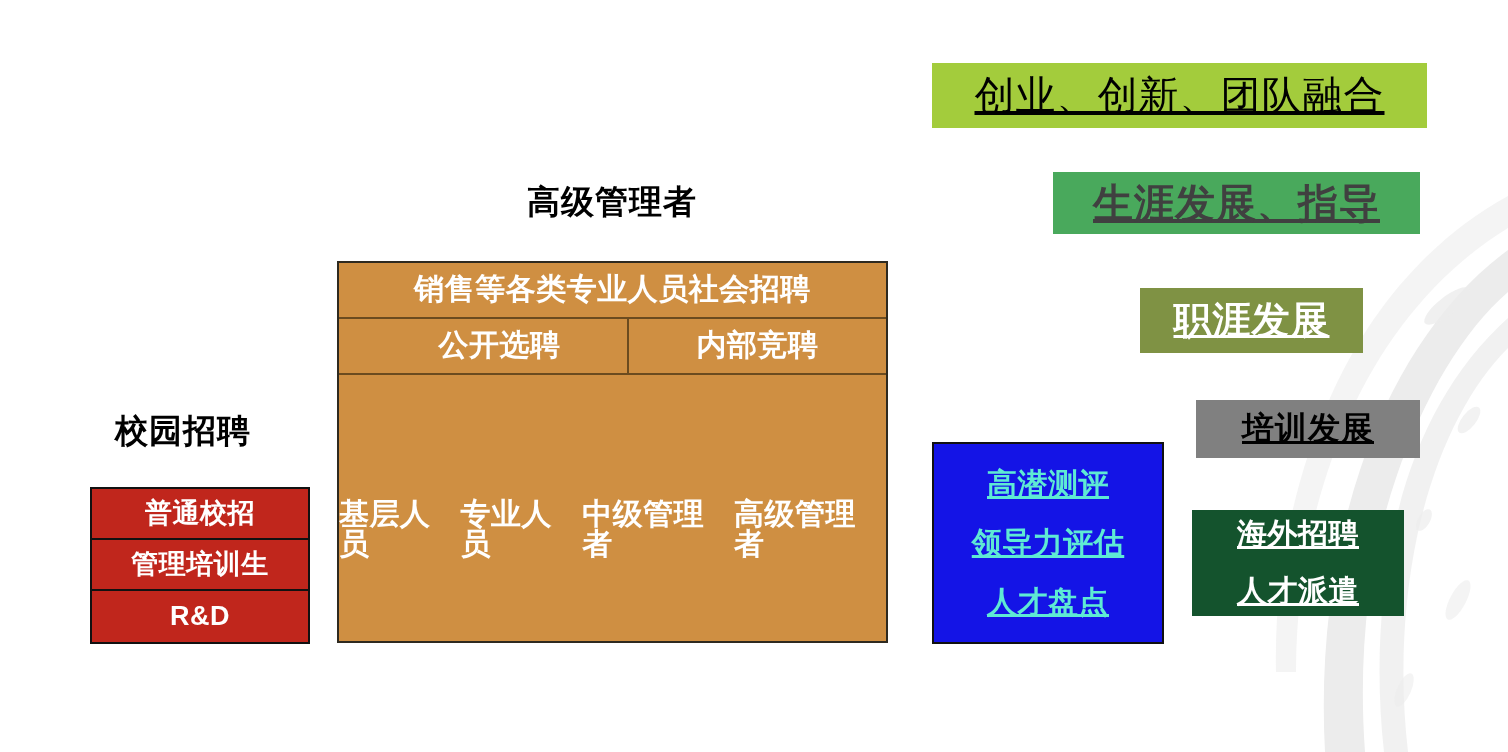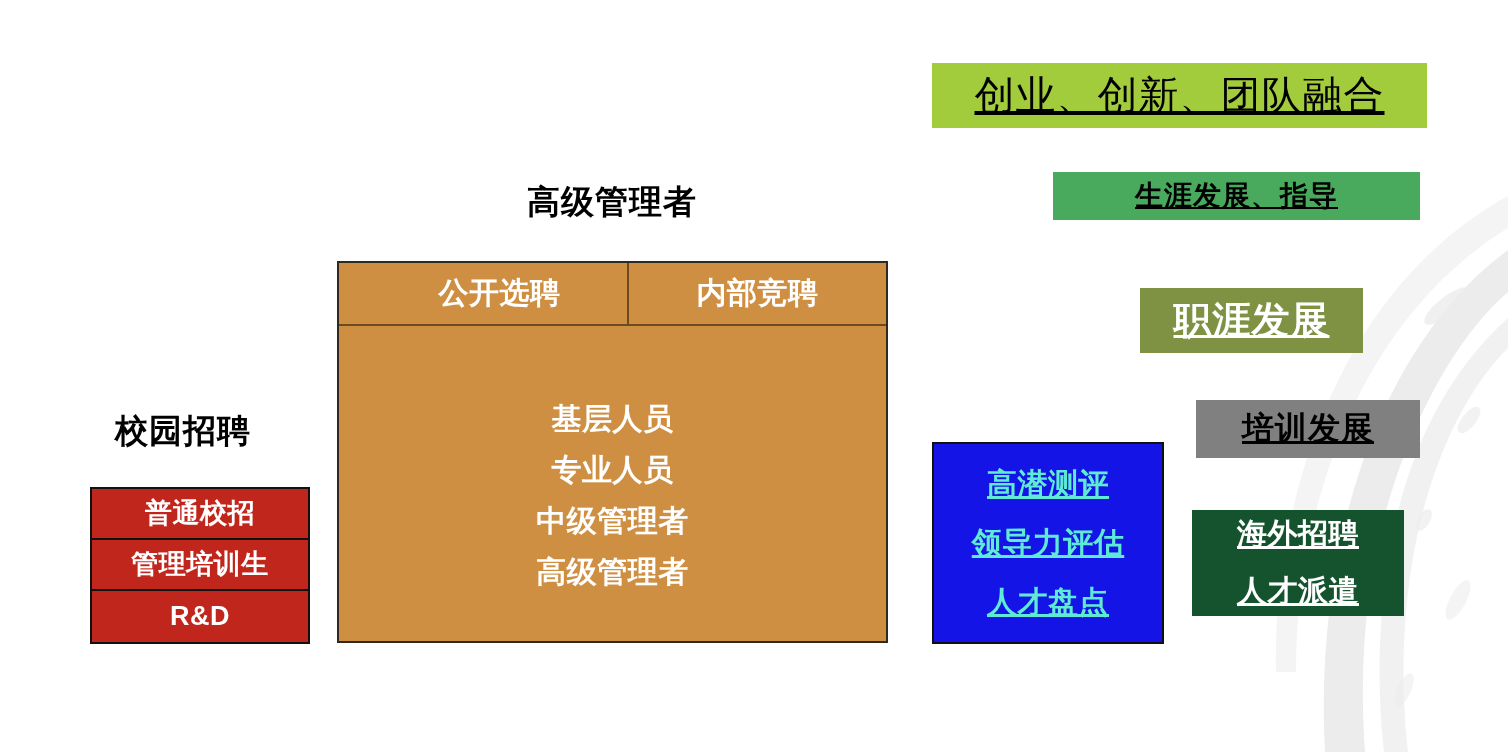--- a/index.html
+++ b/index.html
@@ -99,21 +99,21 @@
     width: 100%;
     display: flex;
     color: #ffffff;
     border-bottom: 2px solid #6b4b1f;
   }
   .orange-row.r1 { height: 63px; }
   .orange-row.r2 { height: 63px; padding-left: 33px; }
   .orange-row.r3 {
     height: calc(100% - 126px);
     border-bottom: none;
-    flex-direction: column;
+    flex-direction: row;
     align-items: center;
     justify-content: center;
     margin-top: 44px;
   }
   .orange-cell {
     display: flex;
     align-items: center;
     justify-content: center;
     font-size: 30px;
     font-weight: 700;
@@ -137,24 +137,24 @@
   
   #banner-entrepreneurship {
     left: 932px; top: 63px; width: 495px; height: 65px;
     background: #a3cc3c;
     color: #000000;
     font-size: 40px;
     font-weight: 400;
     letter-spacing: 1px;
   }
   #banner-career-dev {
-    left: 1053px; top: 172px; width: 367px; height: 48px;
+    left: 1053px; top: 172px; width: 367px; height: 62px;
     background: #49a95c;
-    color: #000000;
-    font-size: 28px;
+    color: #404040;
+    font-size: 40px;
     font-weight: 700;
     letter-spacing: 1px;
   }
   #banner-career-path {
     left: 1140px; top: 288px; width: 223px; height: 65px;
     background: #7f9244;
     color: #ffffff;
     font-size: 38px;
     font-weight: 700;
     letter-spacing: 1px;
@@ -214,20 +214,23 @@
   <div id="campus-stack">
     <div class="campus-cell">普通校招</div>
     <div class="campus-cell">管理培训生</div>
     <div class="campus-cell">R&amp;D</div>
   </div>
 
   <div class="caption" id="caption-social">高级管理者</div>
 
   <div id="social-table">
 
+    <div class="orange-row r1">
+      <div class="orange-cell">销售等各类专业人员社会招聘</div>
+    </div>
 
     <div class="orange-row r2">
       <div class="orange-cell half left">公开选聘</div>
       <div class="orange-cell half">内部竞聘</div>
     </div>
 
     <div class="orange-row r3">
       <div class="orange-item">基层人员</div>
       <div class="orange-item">专业人员</div>
       <div class="orange-item">中级管理者</div>

